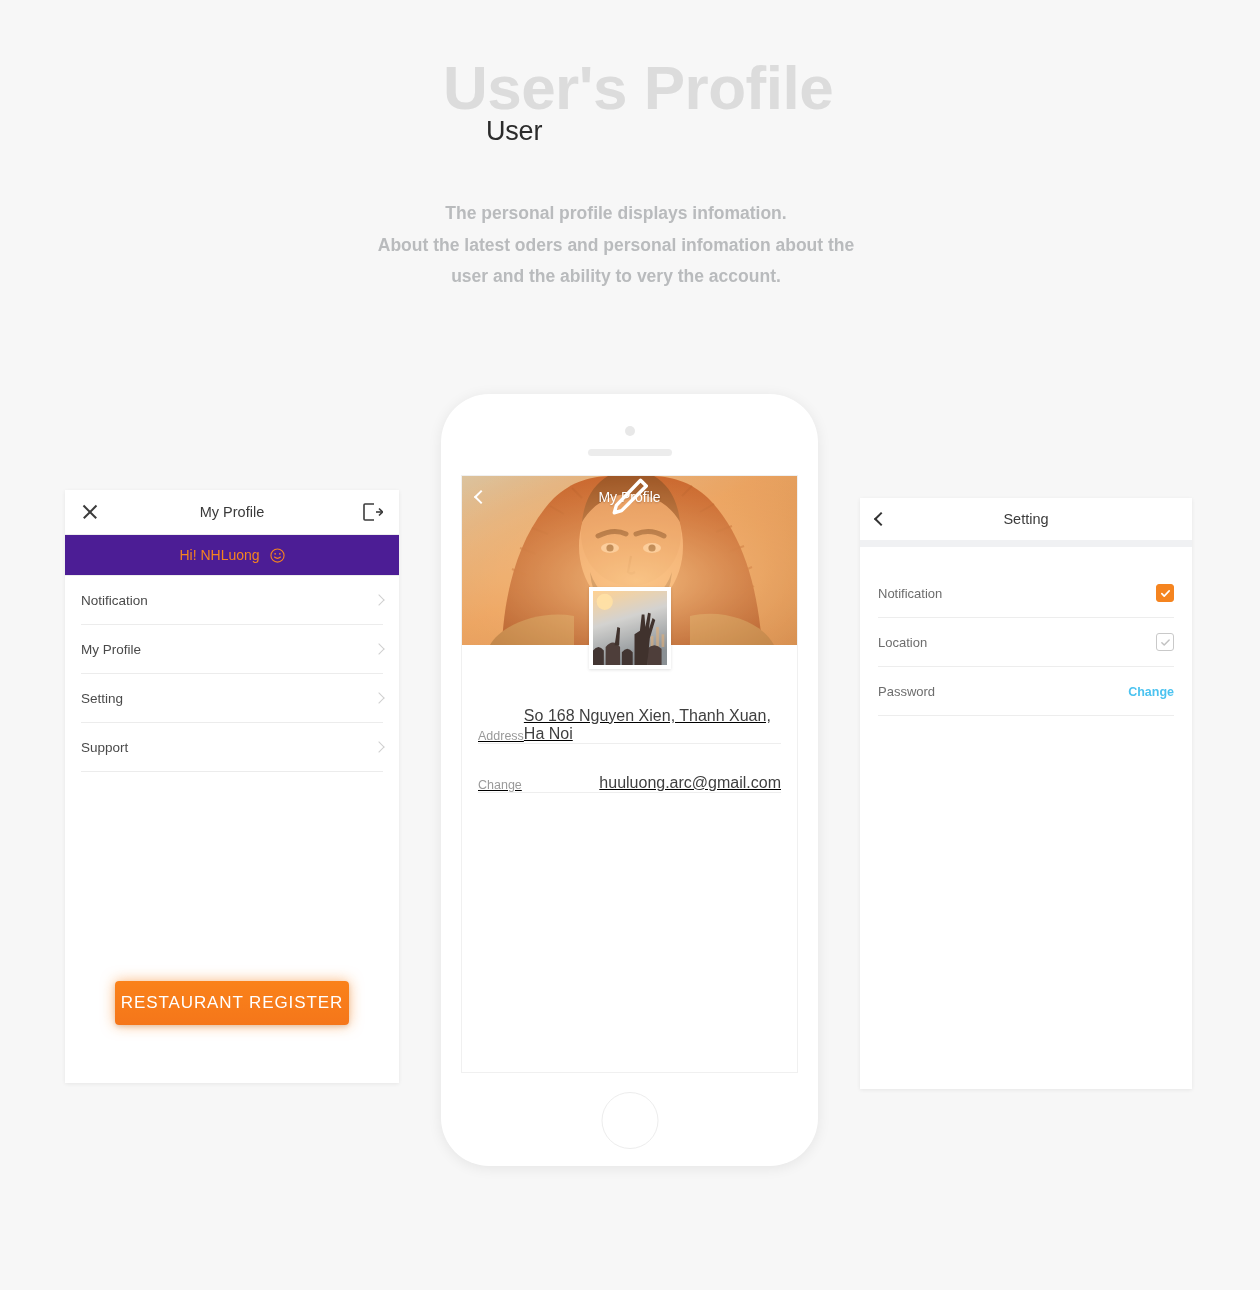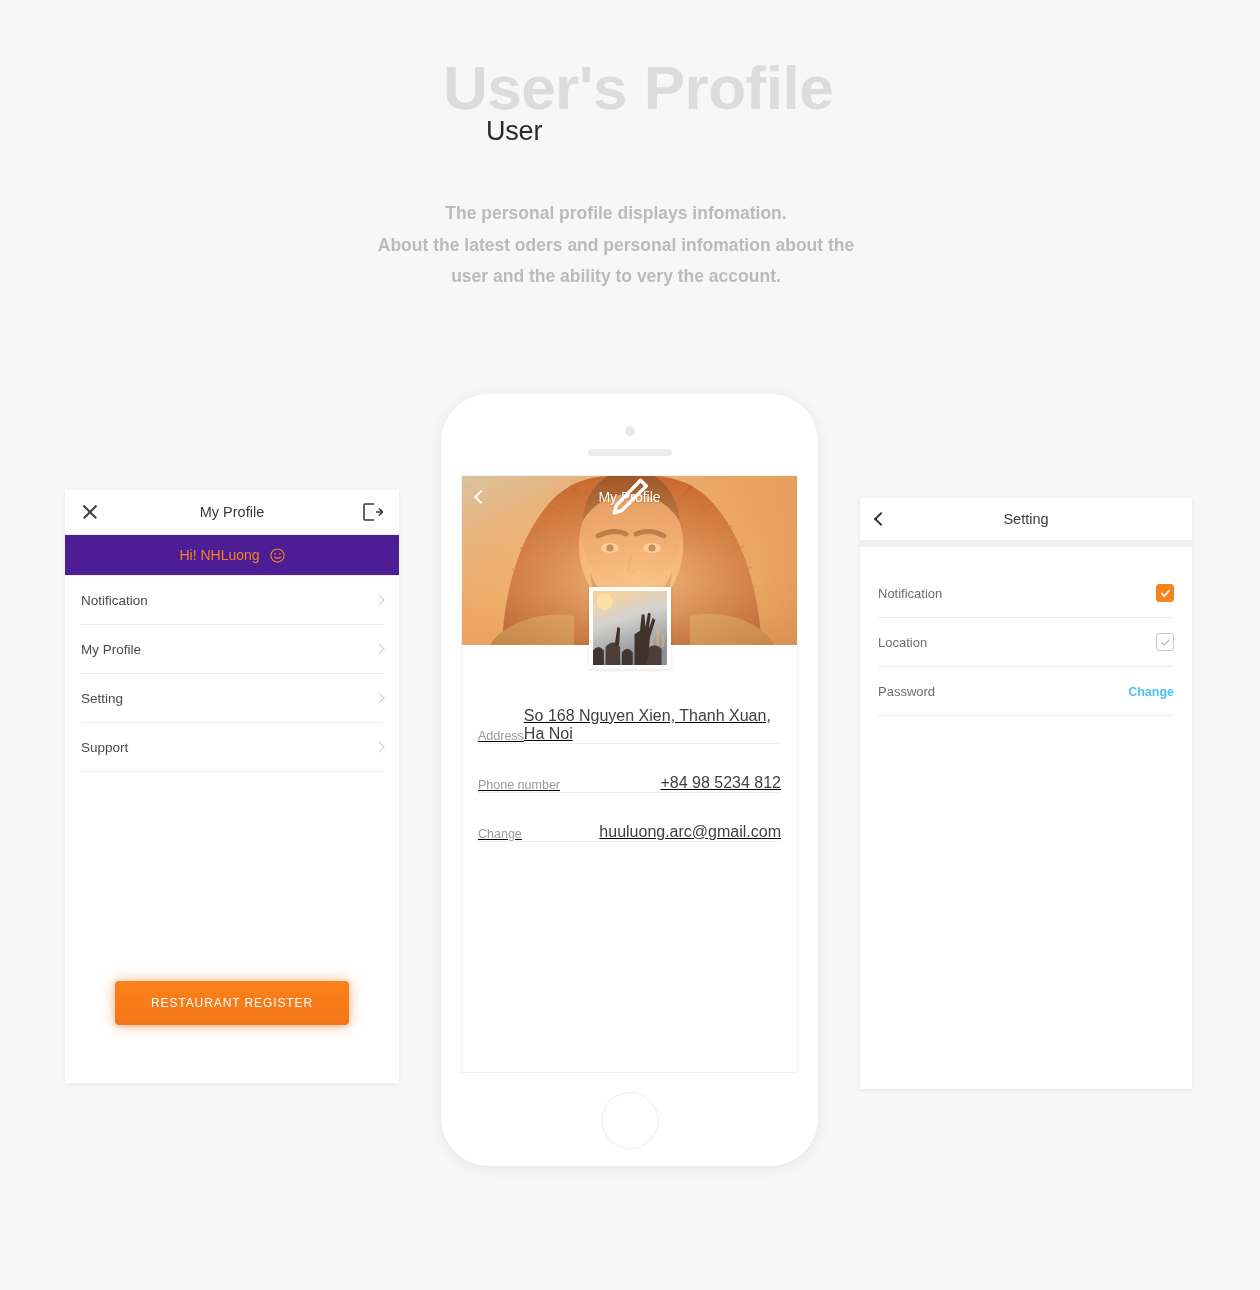--- a/index.html
+++ b/index.html
@@ -126,21 +126,21 @@
     position: absolute;
     left: 50%;
     transform: translateX(-50%);
     bottom: 58px;
     width: 234px;
     height: 44px;
     background: linear-gradient(#fa821a, #f5761a);
     border-radius: 4px;
     border: none;
     color: #fff;
-    font-size: 12px;
+    font-size: 17px;
     letter-spacing: 0.9px;
     cursor: pointer;
     box-shadow: 0 0 14px rgba(250,130,26,0.55), 0 2px 4px rgba(0,0,0,0.12);
     font-family: "Liberation Sans", sans-serif;
   }
 
   
   .phone {
     position: absolute;
     left: 441px;
@@ -470,24 +470,20 @@
       <rect width="82" height="82" fill="#ff9b45" opacity="0.1"></rect>
     </svg>
   </div>
 
   <div class="info-list">
     <div class="info-row">
       <span class="info-label">Address</span>
       <span class="info-value">So 168 Nguyen Xien, Thanh Xuan, Ha Noi</span>
     </div>
     <div class="info-row">
-      <span class="info-label">Phone number</span>
-      <span class="info-value">+84 98 5234 812</span>
-    </div>
-    <div class="info-row">
       <span class="info-label">Change</span>
       <span class="info-value">huuluong.arc@gmail.com</span>
     </div>
   </div>
 </div>
 
 <div class="phone-home"></div>
 
 <div class="right-card">
   <div class="rc-header">

